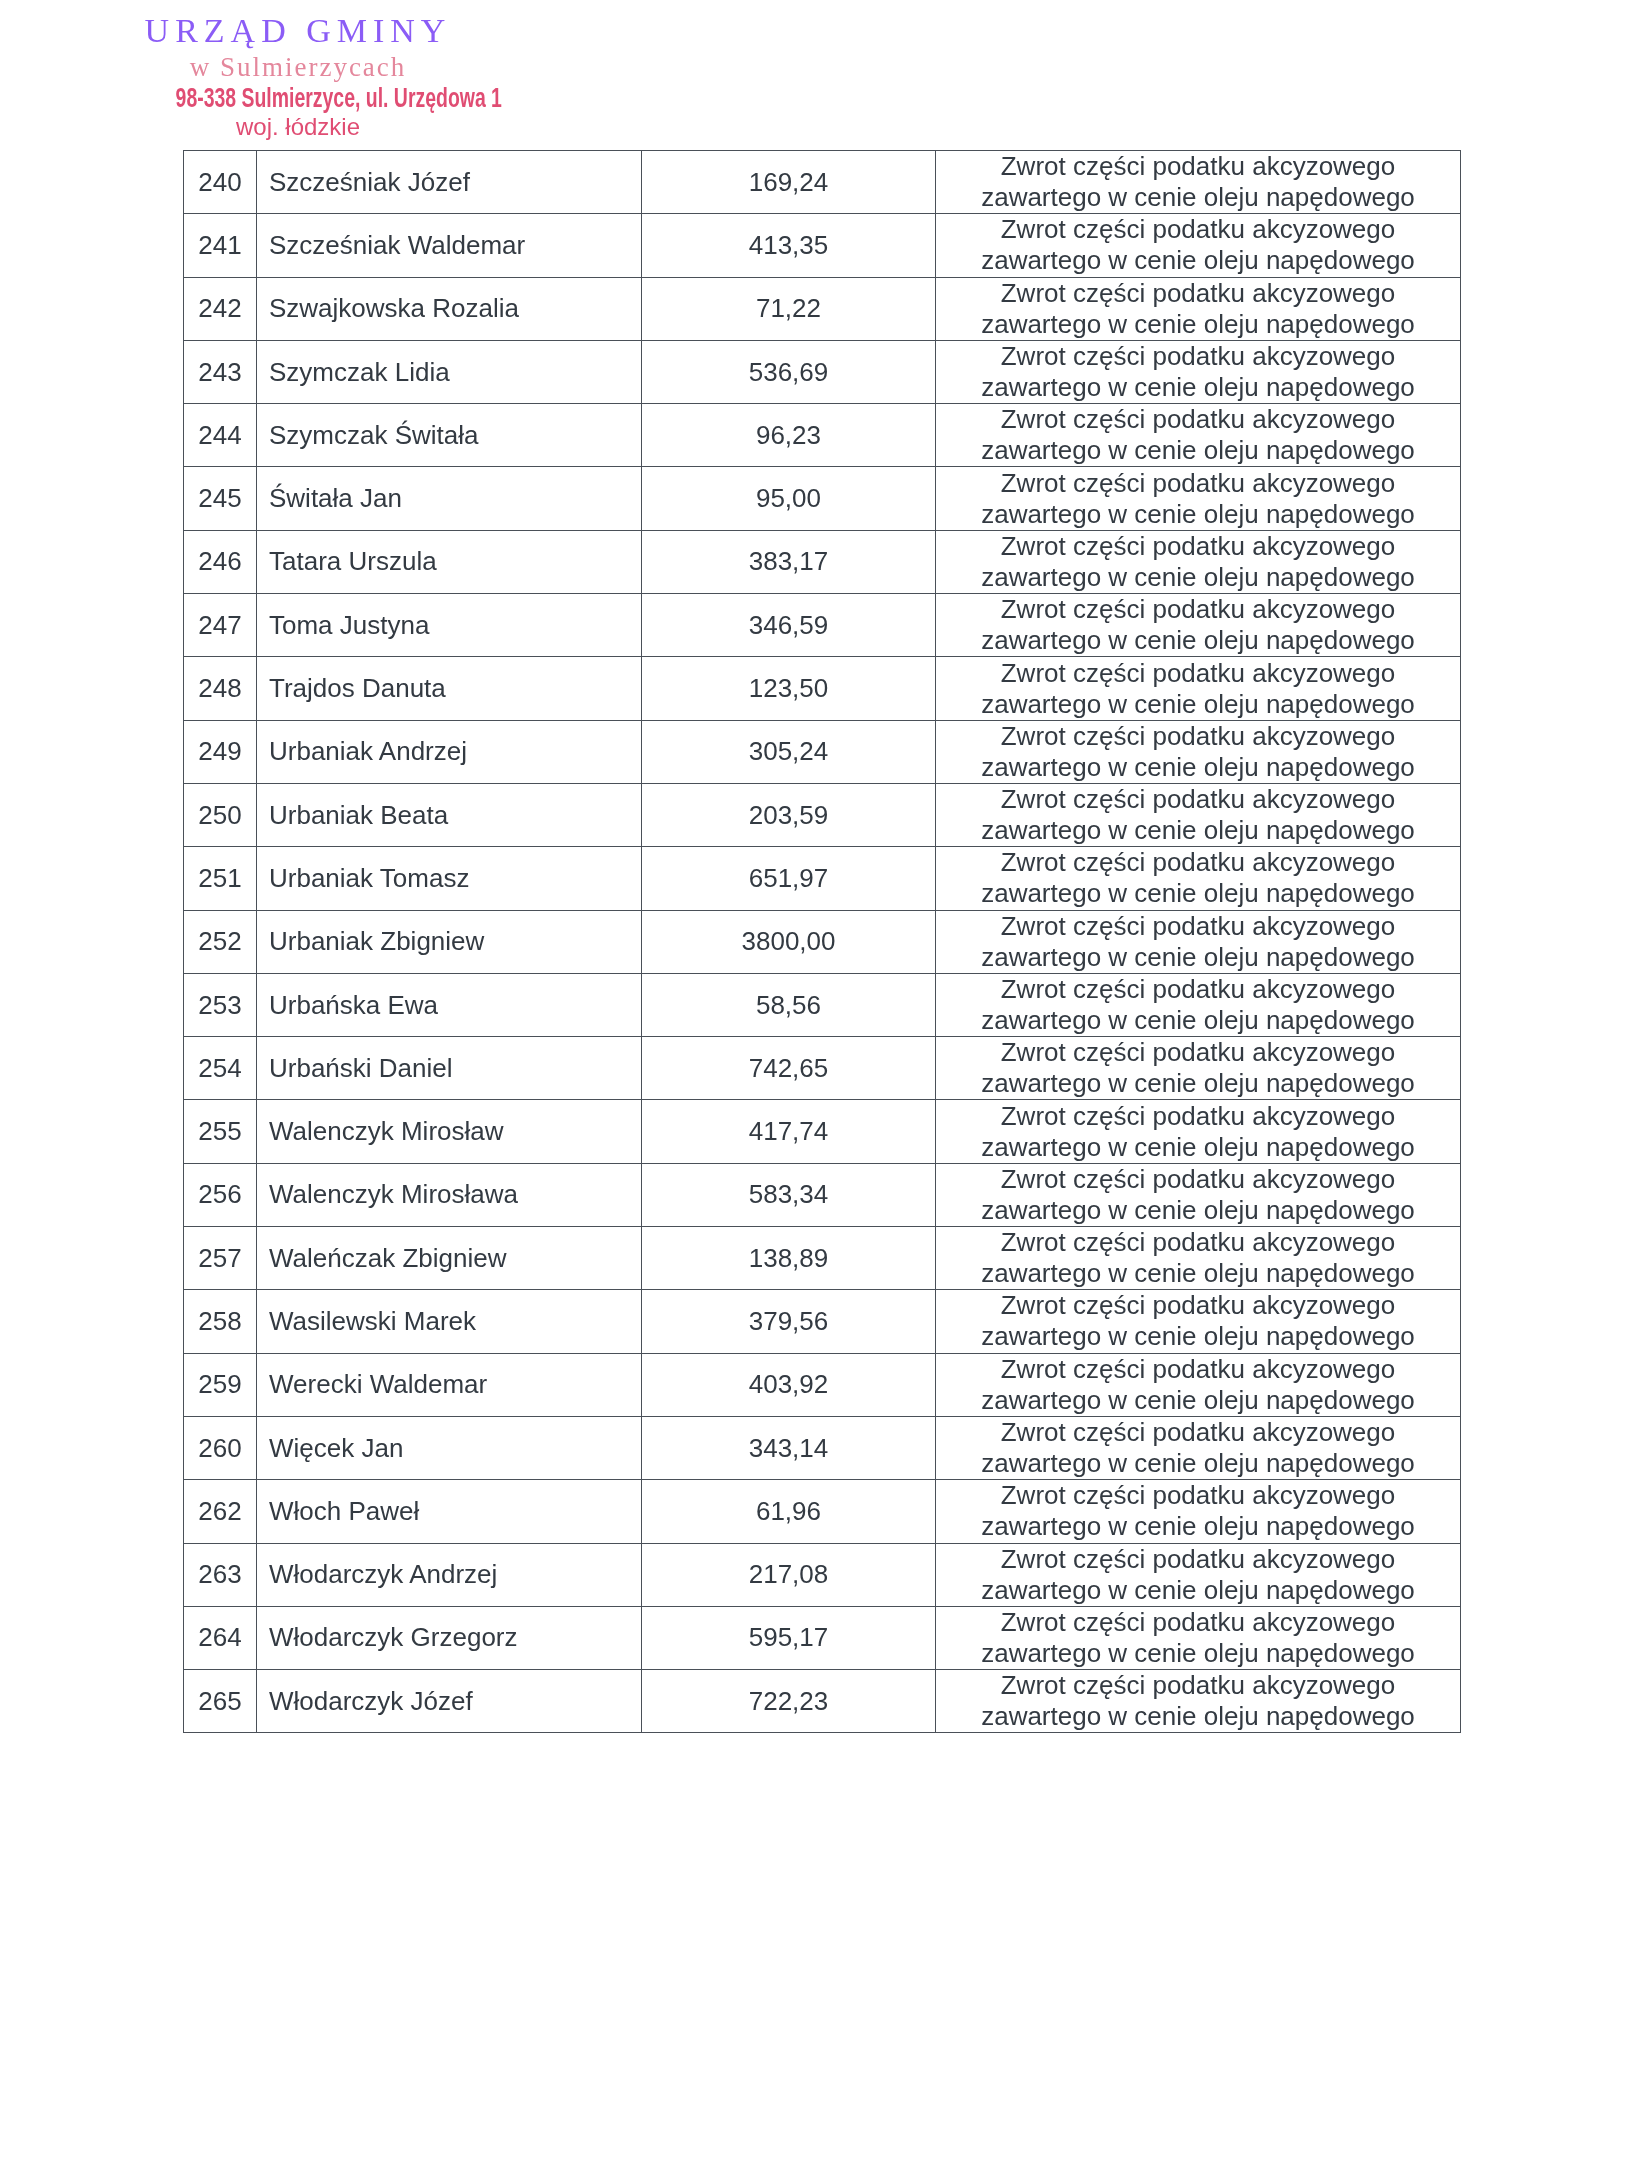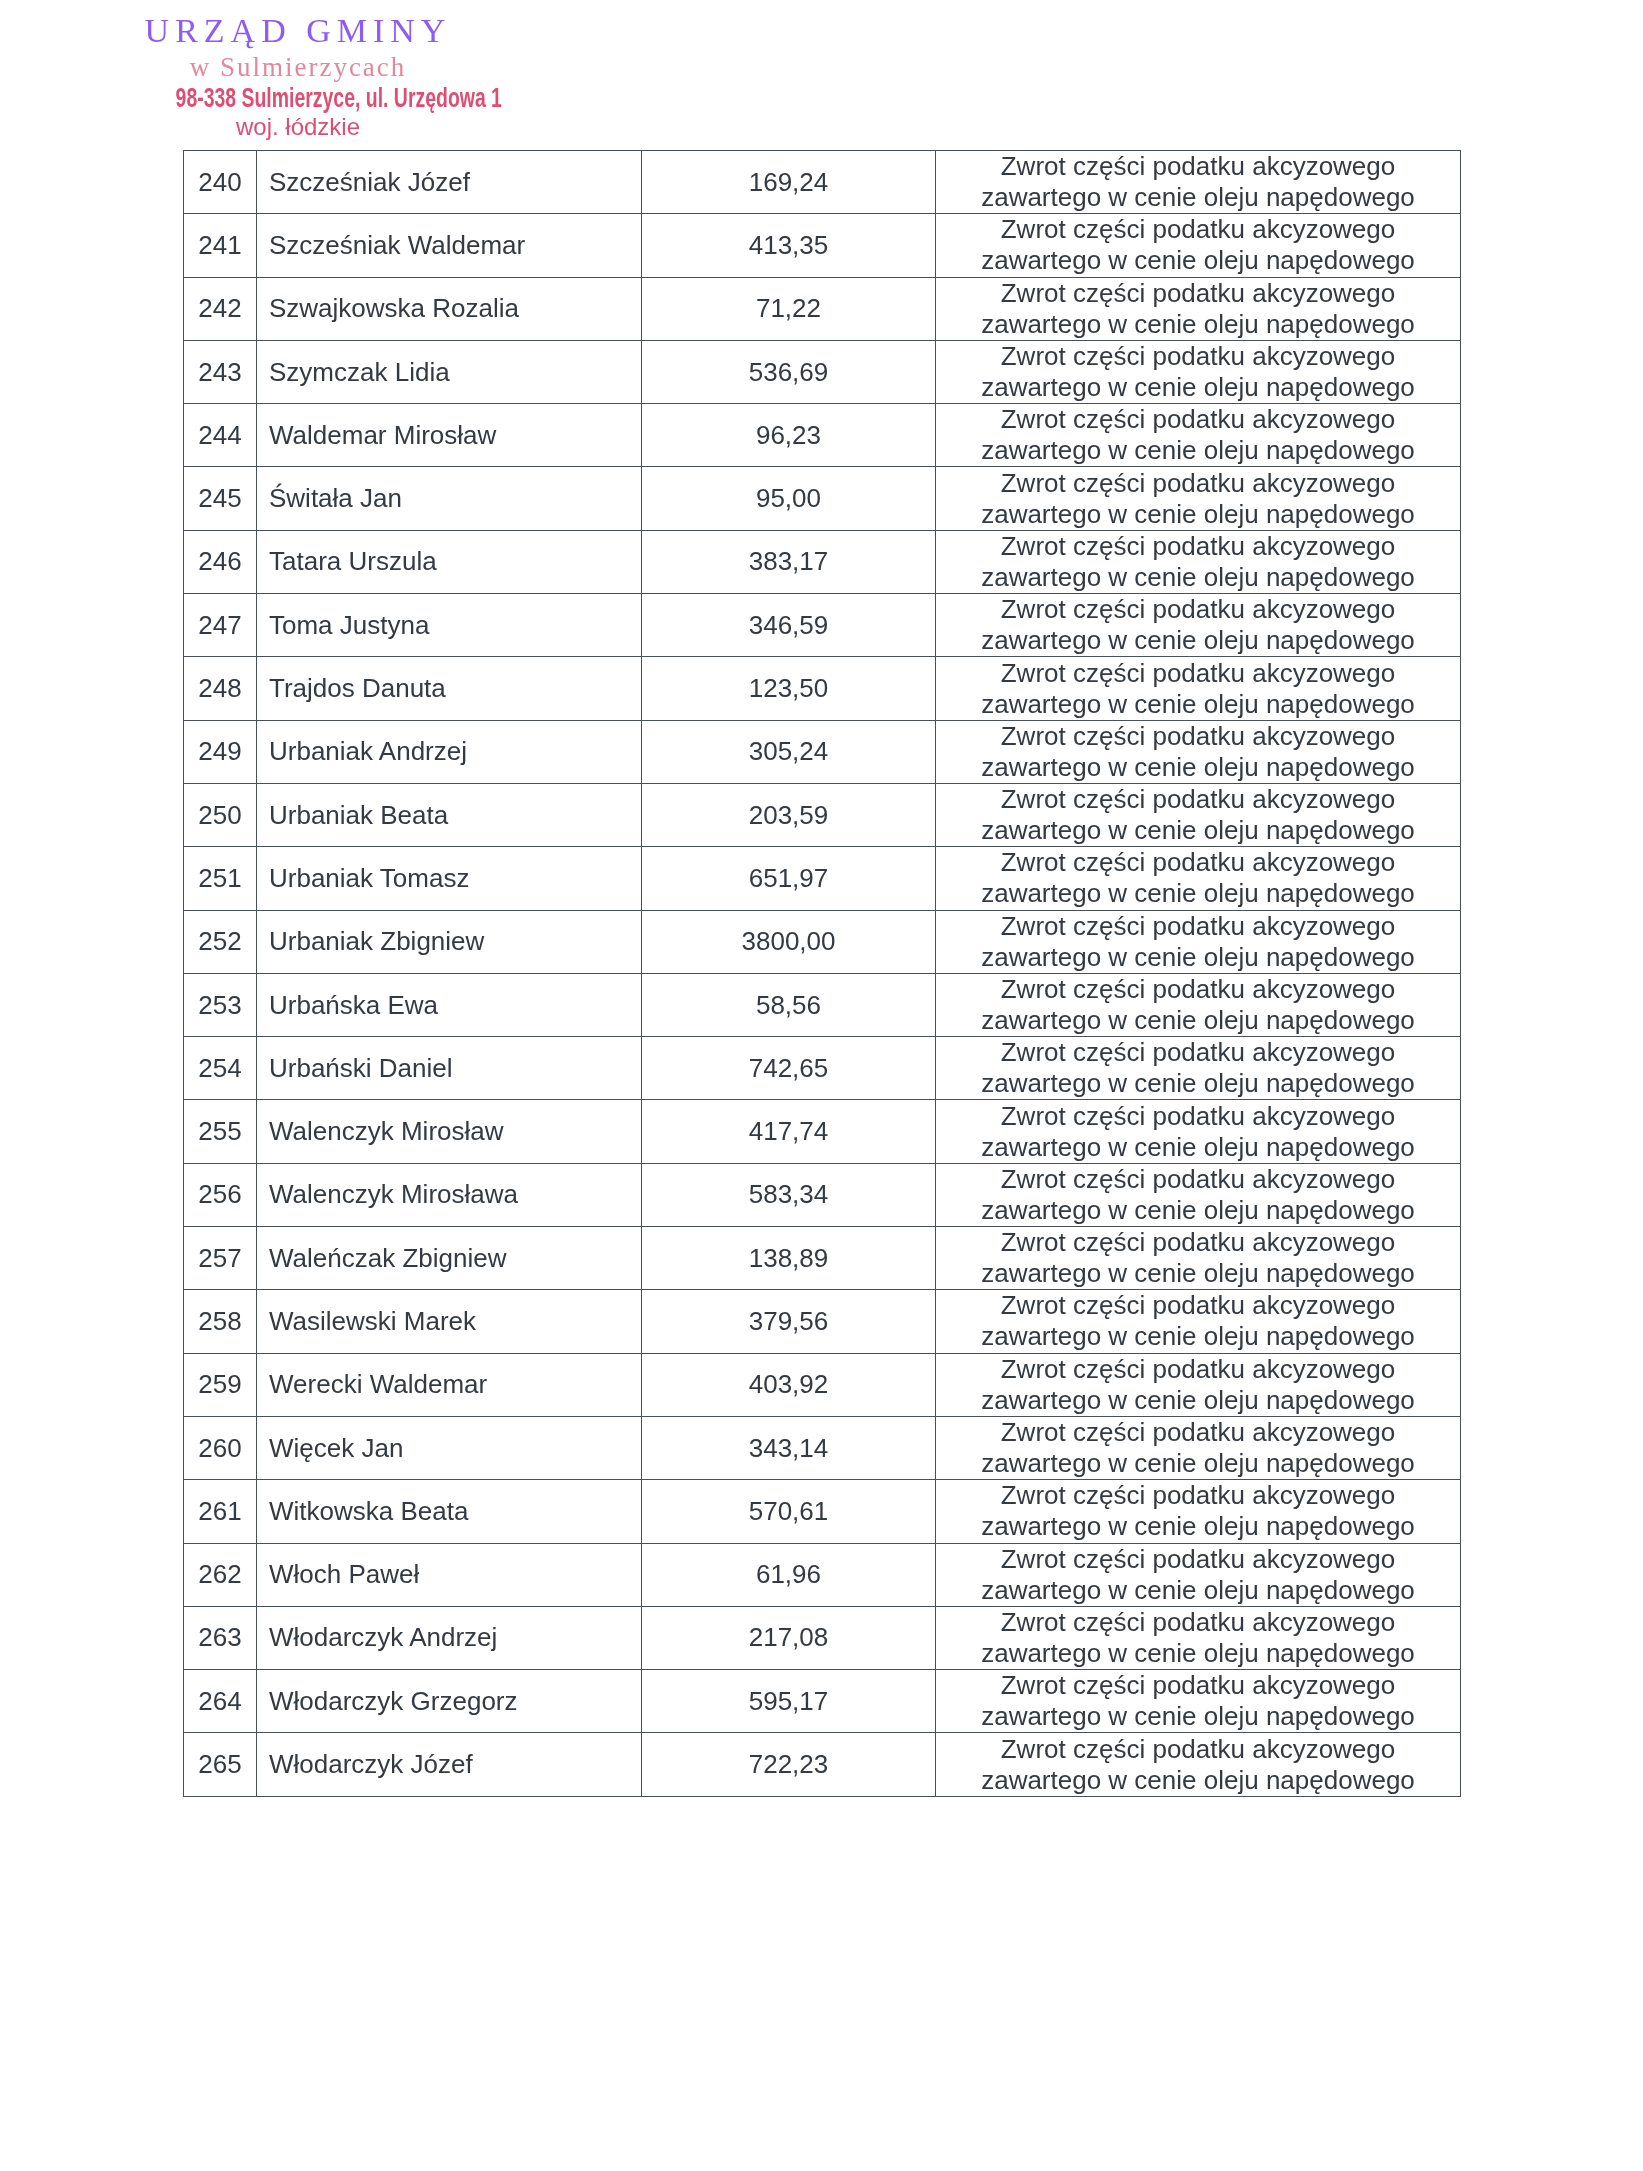--- a/index.html
+++ b/index.html
@@ -59,21 +59,21 @@
         <td class="c-no">243</td>
         <td class="c-name">Szymczak Lidia</td>
         <td class="c-amt">536,69</td>
         <td class="c-desc">
           <div>Zwrot części podatku akcyzowego</div>
           <div>zawartego w cenie oleju napędowego</div>
         </td>
       </tr>
       <tr>
         <td class="c-no">244</td>
-        <td class="c-name">Waldemar Mirosław</td>
+        <td class="c-name">Szymczak Świtała</td>
         <td class="c-amt">96,23</td>
         <td class="c-desc">
           <div>Zwrot części podatku akcyzowego</div>
           <div>zawartego w cenie oleju napędowego</div>
         </td>
       </tr>
       <tr>
         <td class="c-no">245</td>
         <td class="c-name">Świtała Jan</td>
         <td class="c-amt">95,00</td>
@@ -205,29 +205,20 @@
         <td class="c-amt">403,92</td>
         <td class="c-desc">
           <div>Zwrot części podatku akcyzowego</div>
           <div>zawartego w cenie oleju napędowego</div>
         </td>
       </tr>
       <tr>
         <td class="c-no">260</td>
         <td class="c-name">Więcek Jan</td>
         <td class="c-amt">343,14</td>
-        <td class="c-desc">
-          <div>Zwrot części podatku akcyzowego</div>
-          <div>zawartego w cenie oleju napędowego</div>
-        </td>
-      </tr>
-      <tr>
-        <td class="c-no">261</td>
-        <td class="c-name">Witkowska Beata</td>
-        <td class="c-amt">570,61</td>
         <td class="c-desc">
           <div>Zwrot części podatku akcyzowego</div>
           <div>zawartego w cenie oleju napędowego</div>
         </td>
       </tr>
       <tr>
         <td class="c-no">262</td>
         <td class="c-name">Włoch Paweł</td>
         <td class="c-amt">61,96</td>
         <td class="c-desc">

